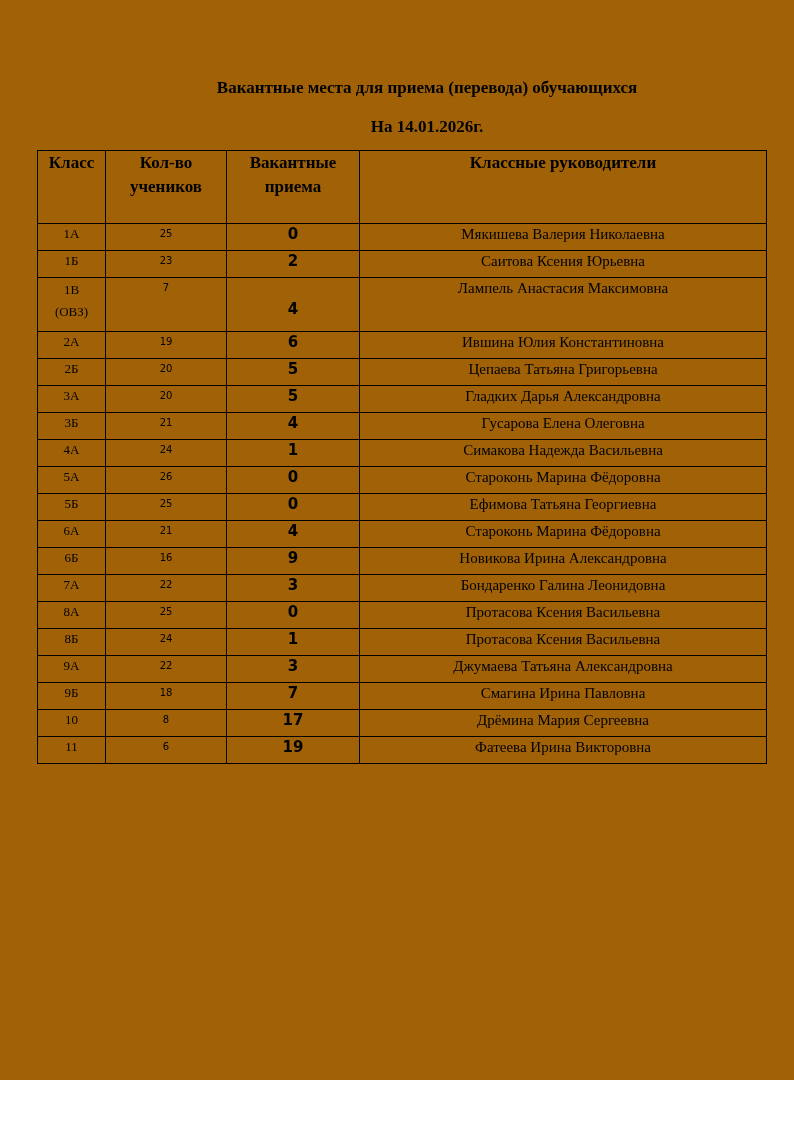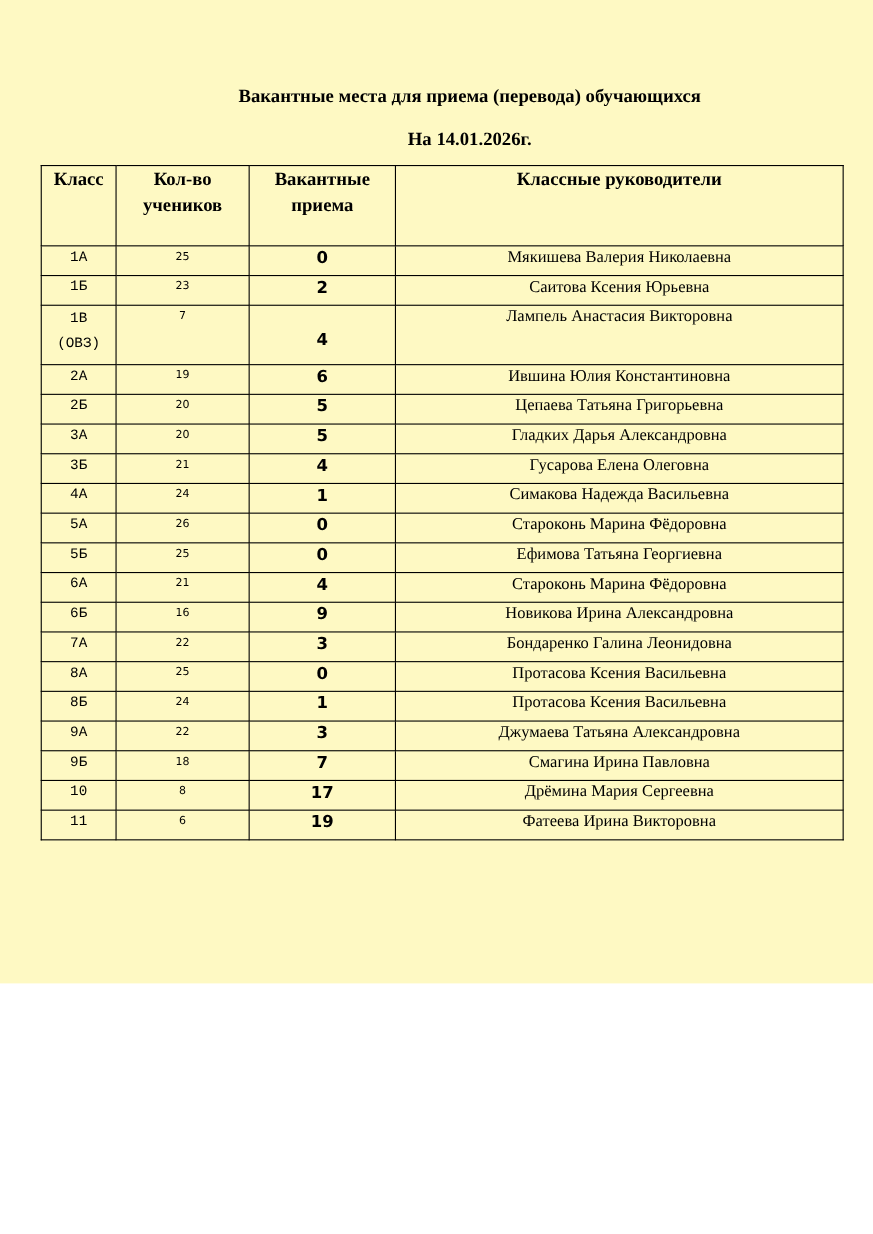--- a/index.html
+++ b/index.html
@@ -1,17 +1,17 @@
 <!DOCTYPE html>
 <html><head>
   <meta charset="utf-8">
   <style>
     html, body { margin: 0; padding: 0; background: #ffffff; }
     body { width: 794px; height: 1122px; position: relative; overflow: hidden; }
-    .page { position: absolute; left: 0; top: 0; width: 794px; height: 894px; background: #fef9c3; }
+    .page { position: absolute; left: 0; top: 0; width: 794px; height: 1080px; background: #a16207; }
     .title {
       position: absolute; left: 0; width: 794px; text-align: center;
       font-family: "Liberation Serif", serif; font-weight: bold; color: #000;
       font-size: 17px;
     }
     .title.t1 { top: 78px; left: 30px; }
     .title.t2 { top: 117px; left: 30px; }
     table.vac {
       position: absolute; left: 37px; top: 150px;
       border-collapse: collapse; table-layout: fixed;
@@ -23,21 +23,21 @@
     col.c1 { width: 68px; }
     col.c2 { width: 121px; }
     col.c3 { width: 133px; }
     col.c4 { width: 407px; }
     th {
       font-family: "Liberation Serif", serif; font-weight: bold;
       font-size: 17px; line-height: 24px; vertical-align: top; text-align: center;
       height: 72px; padding-top: 1px;
     }
     td { height: 26px; text-align: center; vertical-align: top; }
-    td.cls { font-family: Liberation Mono, monospace; font-size: 13px; line-height: 20px; padding-top: 3px; }
+    td.cls { font-family: Liberation Serif, serif; font-size: 13px; line-height: 20px; padding-top: 3px; }
     td.cnt { font-family: "DejaVu Sans", sans-serif; font-size: 10px; line-height: 20px; padding-top: 5px; }
     td.vac { font-family: "DejaVu Sans", sans-serif; font-size: 15px; font-weight: bold; line-height: 20px; padding-top: 5px; }
     td.vac.mid { vertical-align: middle; padding-top: 8px; }
     td.teacher { font-family: "Liberation Serif", serif; font-size: 15px; line-height: 20px; padding-top: 3px; margin-top: 36px; }
     tr.tall td { height: 45px; }
     td.cls.tall-cls { line-height: 22px; padding-top: 1px; }
     .cls-line { display: block; }
   </style>
 </head>
 <body>
@@ -84,21 +84,21 @@
           <td class="vac">2</td>
           <td class="teacher">Саитова Ксения Юрьевна</td>
         </tr>
         <tr class="tall">
           <td class="cls tall-cls">
             <span class="cls-line">1В</span>
             <span class="cls-line">(ОВЗ)</span>
           </td>
           <td class="cnt">7</td>
           <td class="vac mid">4</td>
-          <td class="teacher">Лампель Анастасия Викторовна</td>
+          <td class="teacher">Лампель Анастасия Максимовна</td>
         </tr>
         <tr>
           <td class="cls">
             <span class="cls-line">2А</span>
           </td>
           <td class="cnt">19</td>
           <td class="vac">6</td>
           <td class="teacher">Ившина Юлия Константиновна</td>
         </tr>
         <tr>

